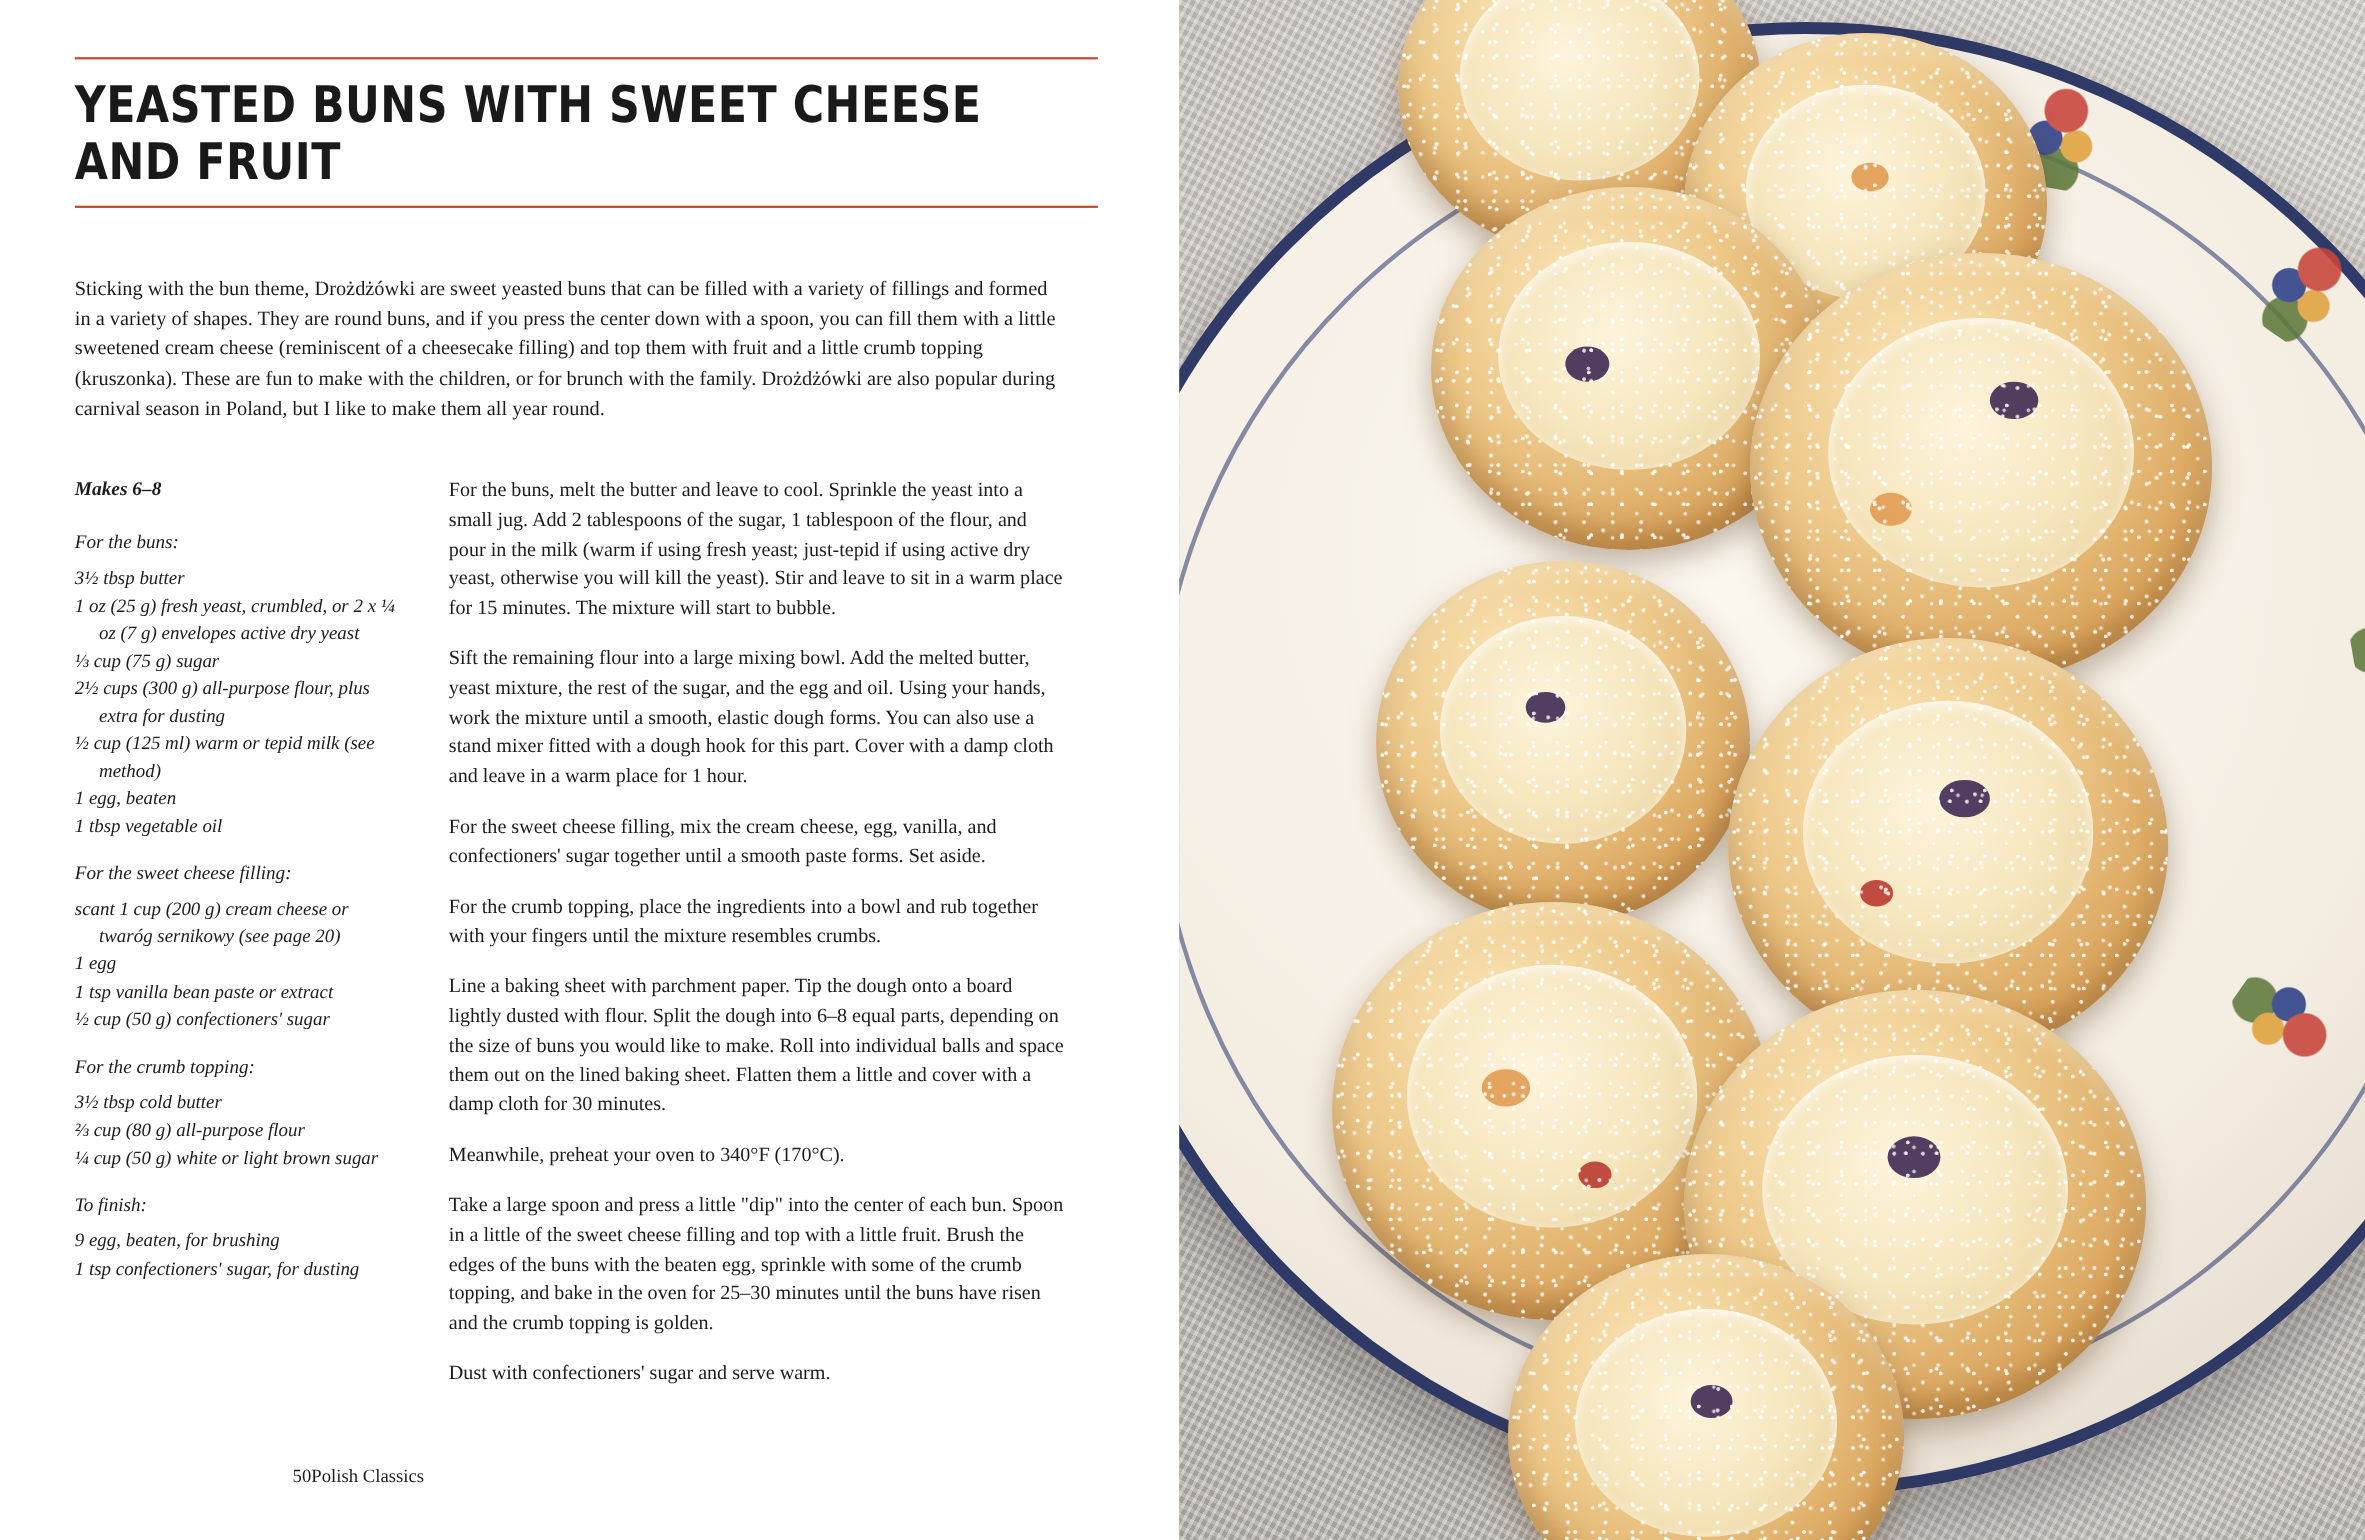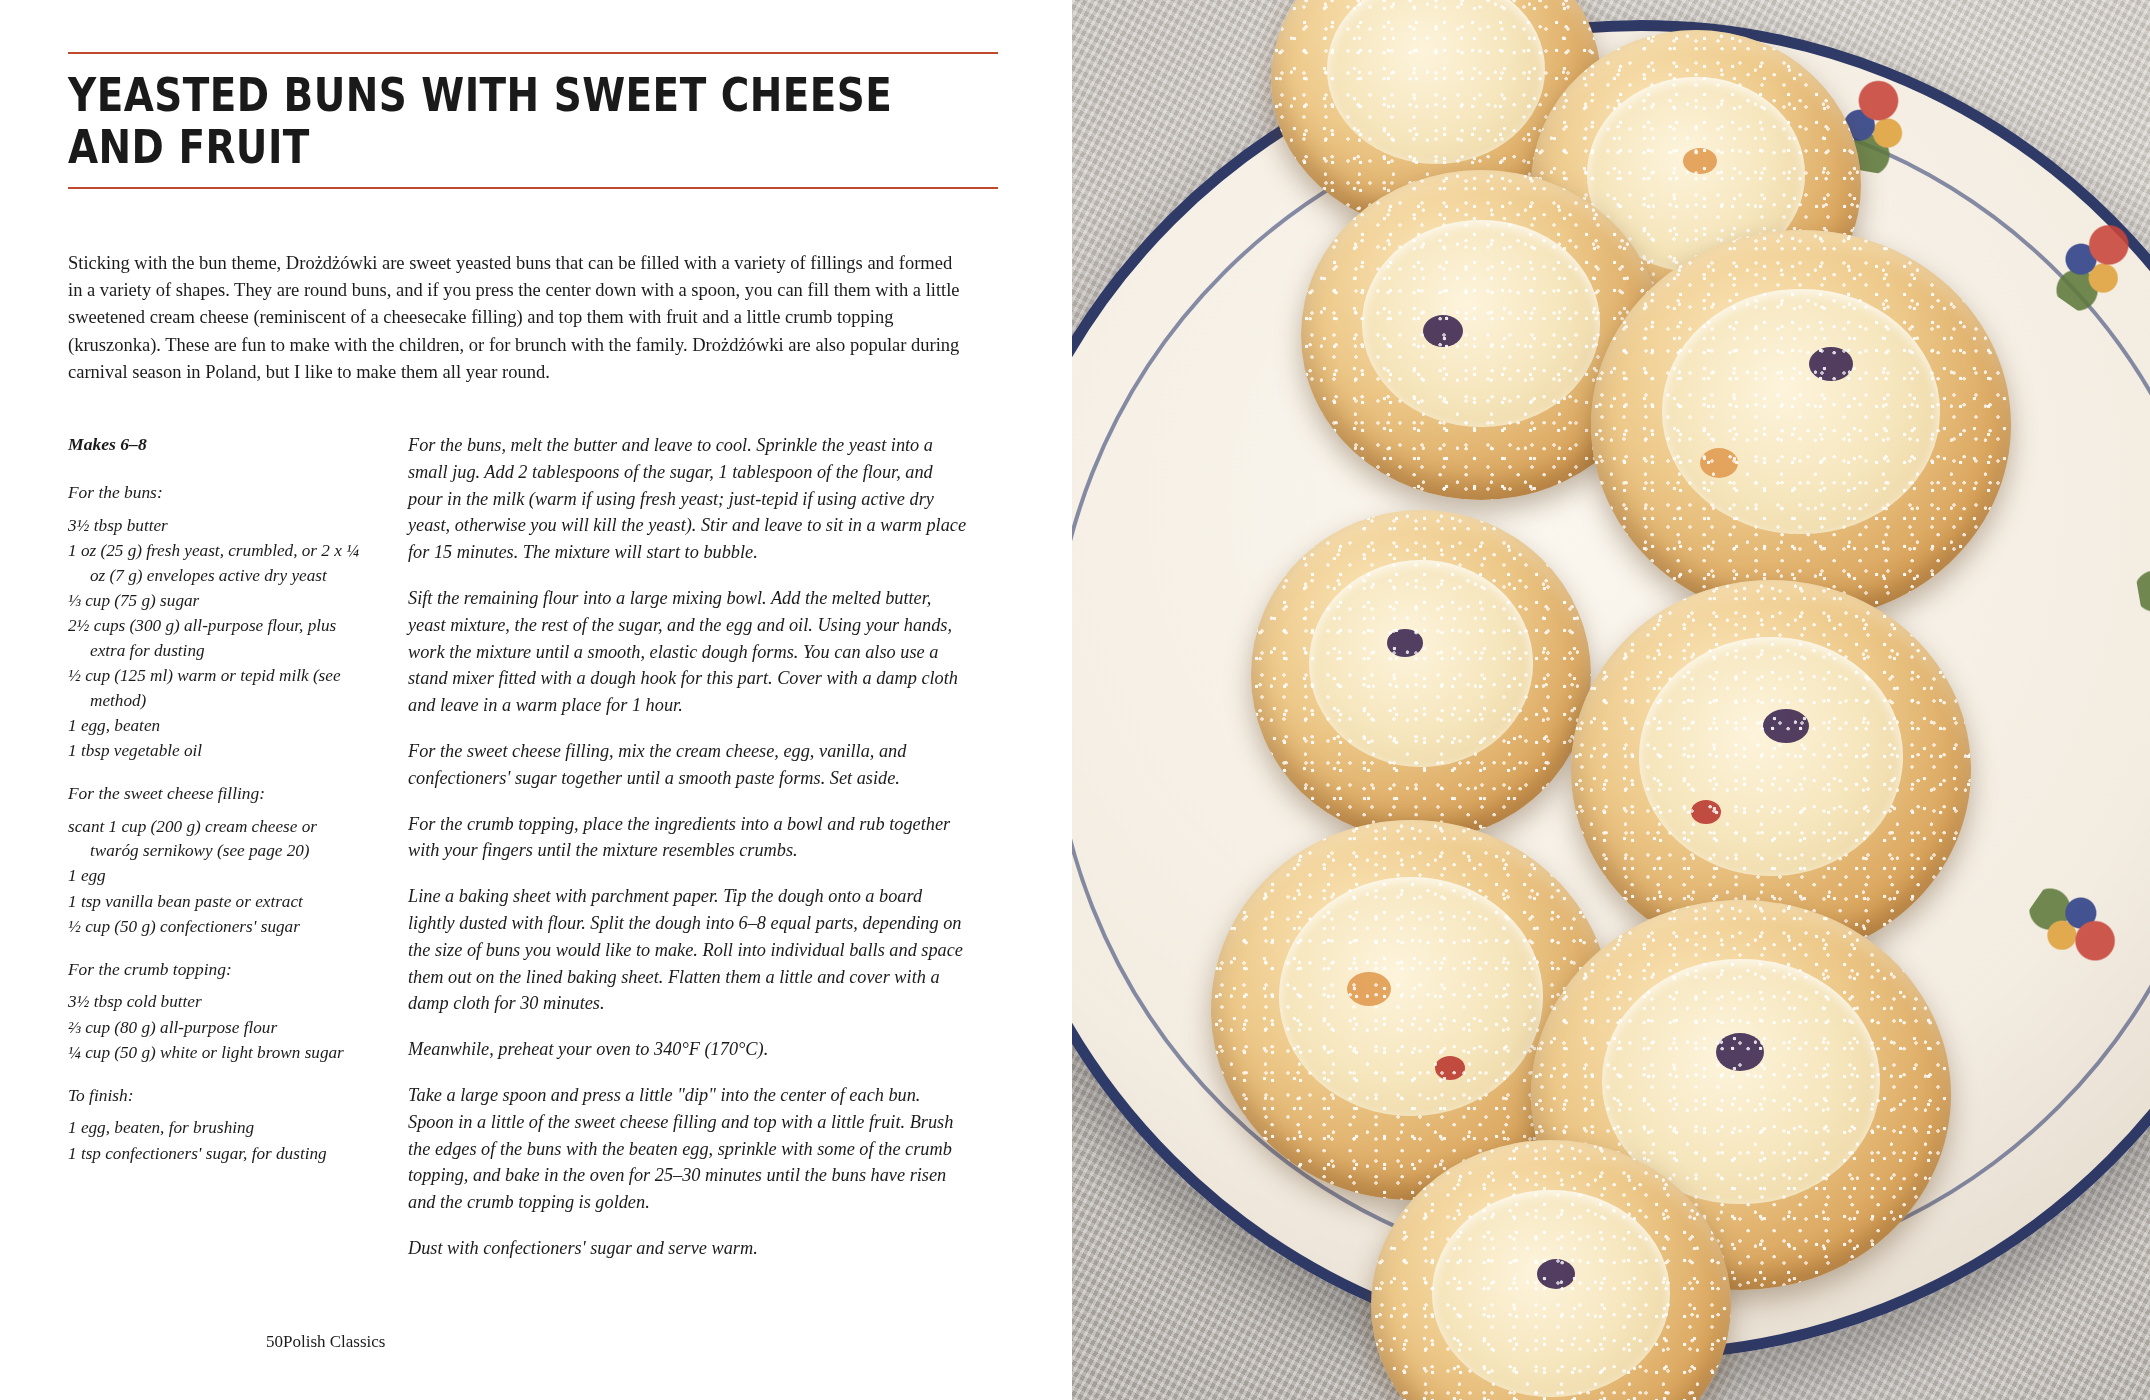--- a/index.html
+++ b/index.html
@@ -99,21 +99,21 @@
     margin-bottom: 23px;
   }
 
   
   .col-method {
     width: 560px;
     font-size: 18.3px;
     line-height: 1.465;
     color: #1b1b1b;
   }
-  .col-method p { margin: 0 0 19px 0; font-style: italic; }
+  .col-method p { margin: 0 0 19px 0; }
   .col-method p:last-child { margin-bottom: 0; }
 
   .footer {
     position: absolute;
     left: 68px;
     bottom: 48px;
     width: 930px;
     font-size: 17px;
     color: #1b1b1b;
     display: flex;
@@ -257,21 +257,21 @@
 
         <div class="ing-group">
           <div class="ing-heading">For the crumb topping:</div>
           <div class="ing-item">3½ tbsp cold butter</div>
           <div class="ing-item">⅔ cup (80 g) all-purpose flour</div>
           <div class="ing-item">¼ cup (50 g) white or light brown sugar</div>
         </div>
 
         <div class="ing-group">
           <div class="ing-heading">To finish:</div>
-          <div class="ing-item">1 egg, beaten, for brushing</div>
+          <div class="ing-item">9 egg, beaten, for brushing</div>
           <div class="ing-item">1 tsp confectioners' sugar, for dusting</div>
         </div>
       </div>
 
       <div class="col-method">
         <p>For the buns, melt the butter and leave to cool. Sprinkle the yeast into a small jug. Add 2 tablespoons of the sugar, 1 tablespoon of the flour, and pour in the milk (warm if using fresh yeast; just-tepid if using active dry yeast, otherwise you will kill the yeast). Stir and leave to sit in a warm place for 15 minutes. The mixture will start to bubble.</p>
         <p>Sift the remaining flour into a large mixing bowl. Add the melted butter, yeast mixture, the rest of the sugar, and the egg and oil. Using your hands, work the mixture until a smooth, elastic dough forms. You can also use a stand mixer fitted with a dough hook for this part. Cover with a damp cloth and leave in a warm place for 1 hour.</p>
         <p>For the sweet cheese filling, mix the cream cheese, egg, vanilla, and confectioners' sugar together until a smooth paste forms. Set aside.</p>
         <p>For the crumb topping, place the ingredients into a bowl and rub together with your fingers until the mixture resembles crumbs.</p>
         <p>Line a baking sheet with parchment paper. Tip the dough onto a board lightly dusted with flour. Split the dough into 6–8 equal parts, depending on the size of buns you would like to make. Roll into individual balls and space them out on the lined baking sheet. Flatten them a little and cover with a damp cloth for 30 minutes.</p>

